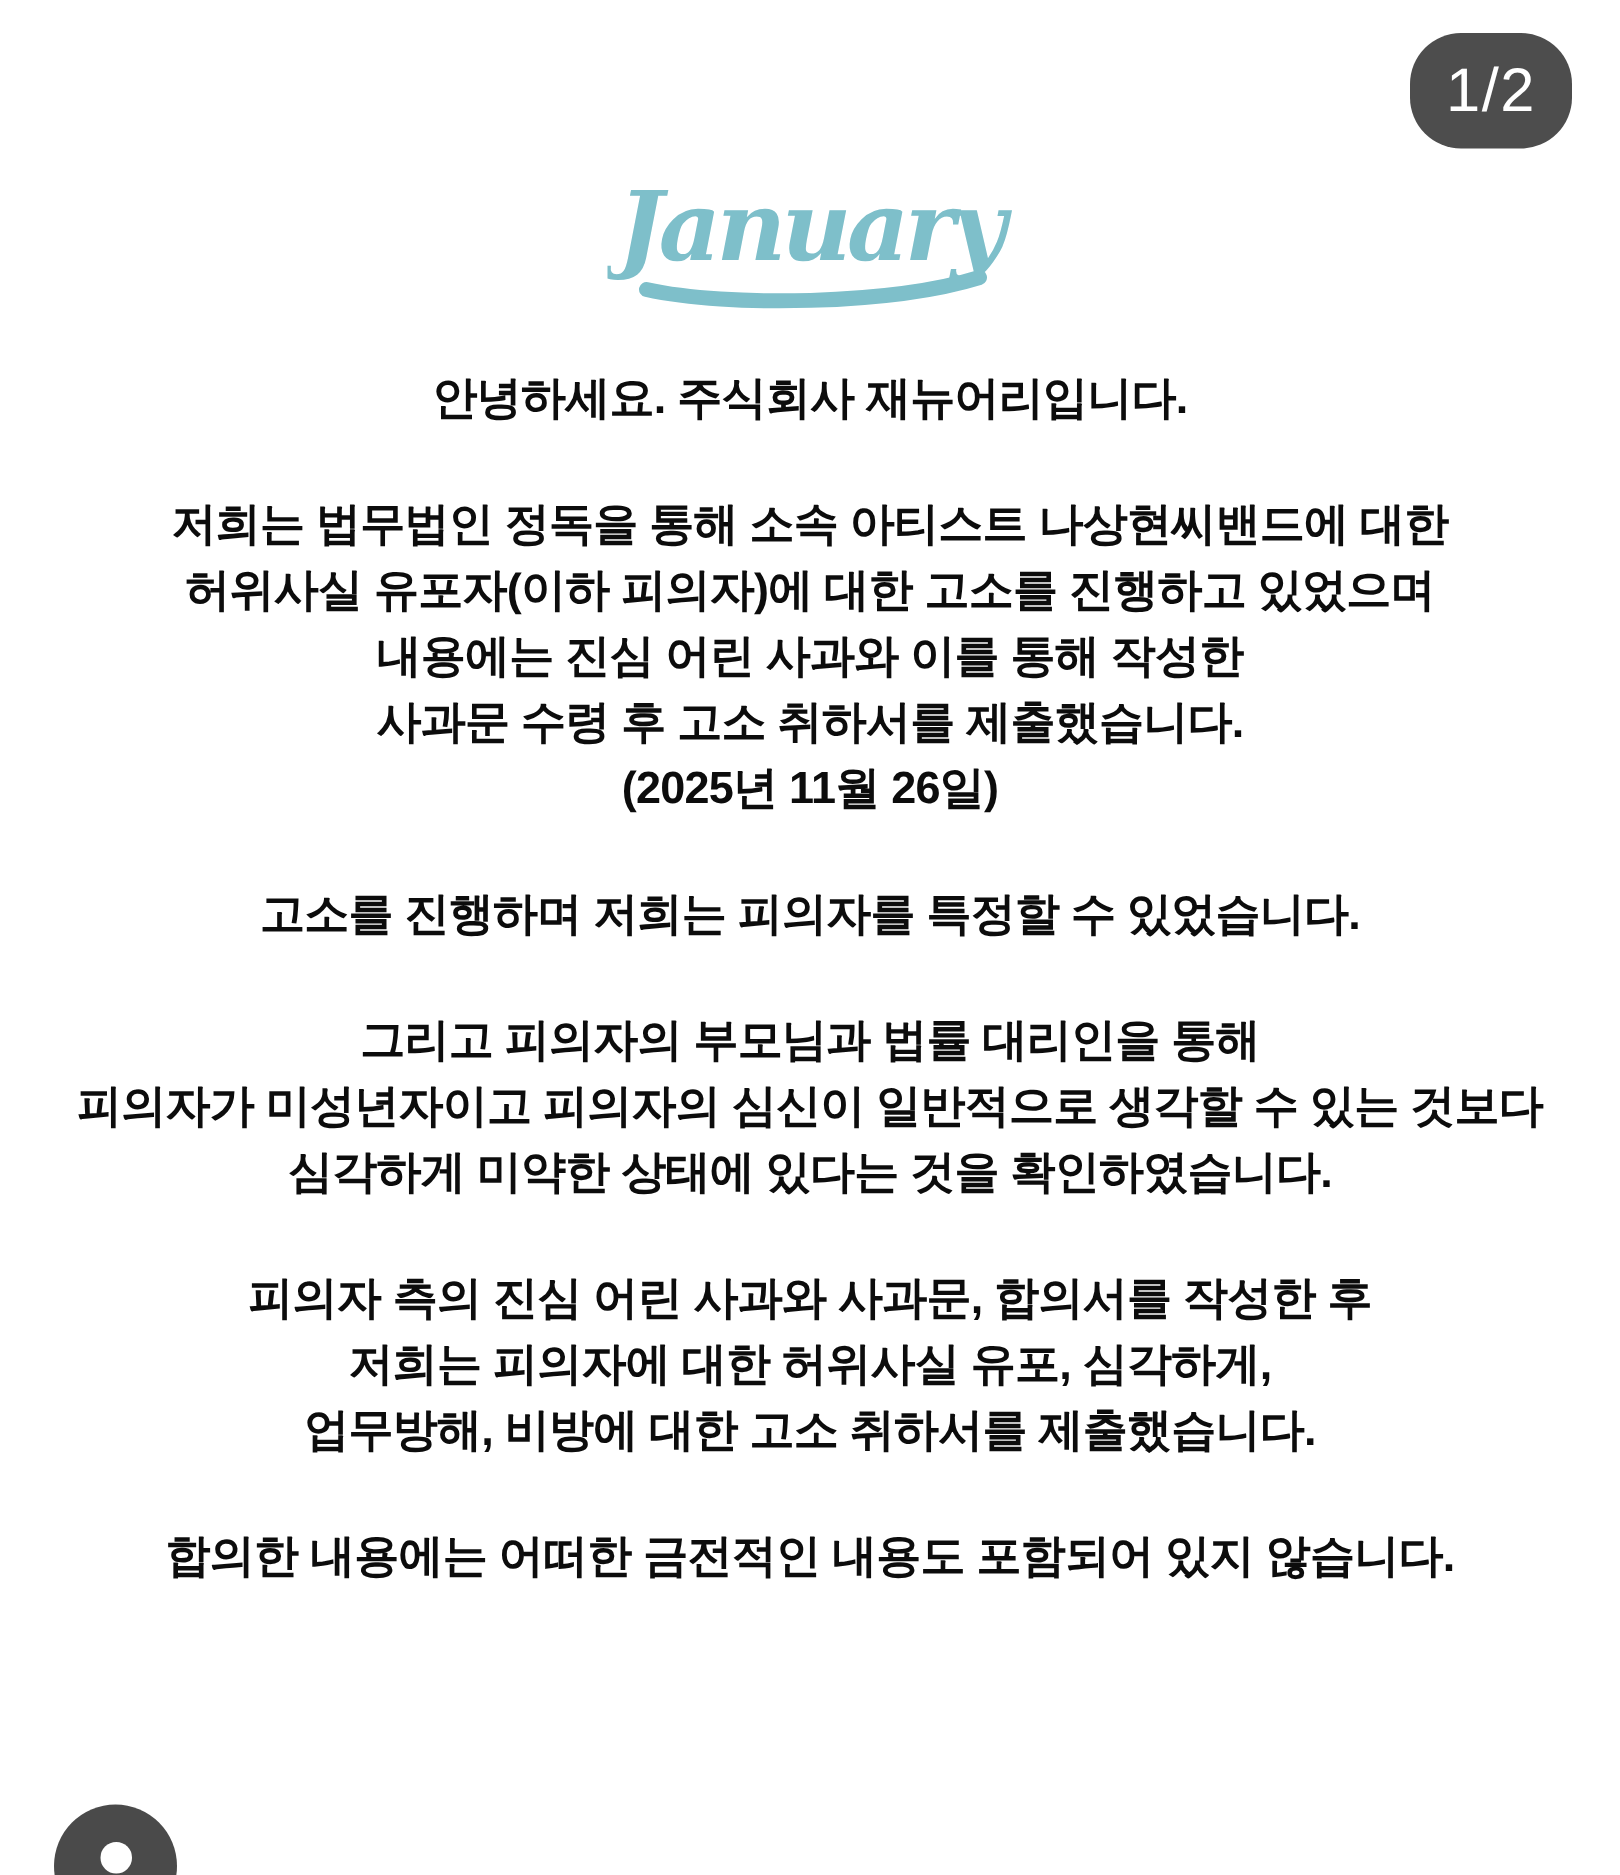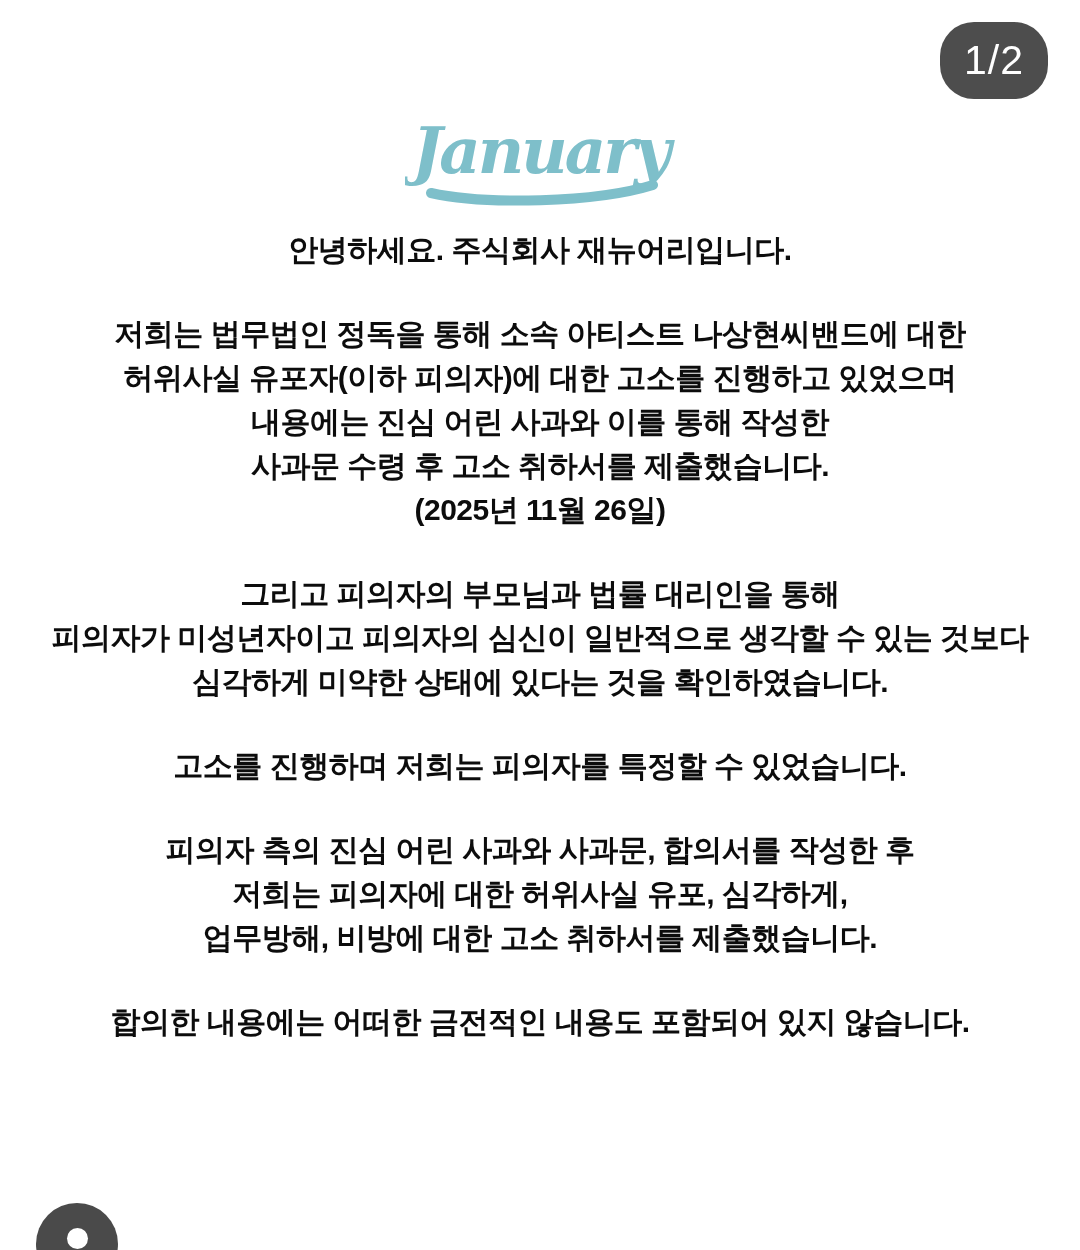--- a/index.html
+++ b/index.html
@@ -51,21 +51,21 @@
     top: 228px;
     left: 0;
     width: 100%;
     text-align: center;
     color: #0c0c0c;
     font-size: 30px;
     font-weight: 700;
     line-height: 44px;
     letter-spacing: -0.5px;
   }
-  .letter .para { margin: 0 0 40px 0; }
+  .letter .para { margin: 16px 0 40px 0; }
   .letter .para:last-child { margin-bottom: 0; }
 
   
   .avatar {
     position: absolute;
     left: 36px;
     top: 1203px;
     width: 82px;
     height: 82px;
     border-radius: 50%;
@@ -103,27 +103,27 @@
   <div class="para">
     <div>저희는 법무법인 정독을 통해 소속 아티스트 나상현씨밴드에 대한</div>
     <div>허위사실 유포자(이하 피의자)에 대한 고소를 진행하고 있었으며</div>
     <div>내용에는 진심 어린 사과와 이를 통해 작성한</div>
     <div>사과문 수령 후 고소 취하서를 제출했습니다.</div>
     <div>(2025년 11월 26일)</div>
   </div>
 
 
   <div class="para">
+    <div>고소를 진행하며 저희는 피의자를 특정할 수 있었습니다.</div>
+  </div>
+
+  <div class="para">
     <div>그리고 피의자의 부모님과 법률 대리인을 통해</div>
     <div>피의자가 미성년자이고 피의자의 심신이 일반적으로 생각할 수 있는 것보다</div>
     <div>심각하게 미약한 상태에 있다는 것을 확인하였습니다.</div>
-  </div>
-
-  <div class="para">
-    <div>고소를 진행하며 저희는 피의자를 특정할 수 있었습니다.</div>
   </div>
 
   <div class="para">
     <div>피의자 측의 진심 어린 사과와 사과문, 합의서를 작성한 후</div>
     <div>저희는 피의자에 대한 허위사실 유포, 심각하게,</div>
     <div>업무방해, 비방에 대한 고소 취하서를 제출했습니다.</div>
   </div>
 
   <div class="para">
     <div>합의한 내용에는 어떠한 금전적인 내용도 포함되어 있지 않습니다.</div>

